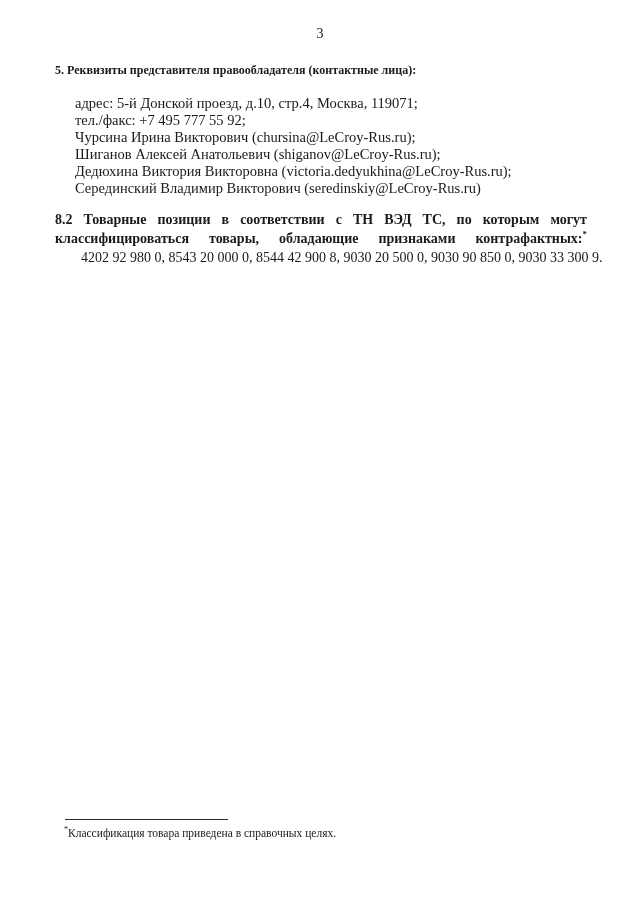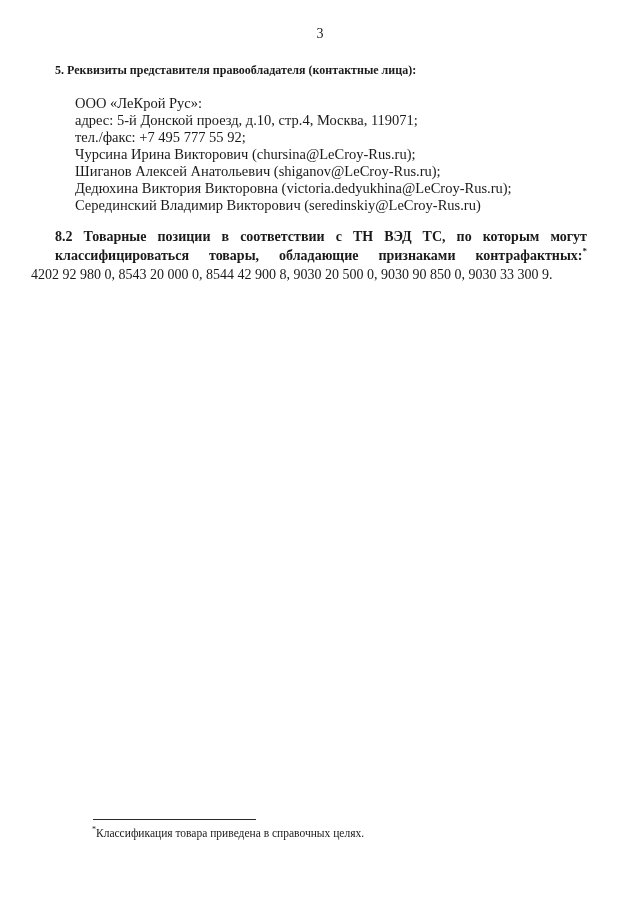--- a/index.html
+++ b/index.html
@@ -49,29 +49,29 @@
     font-weight: bold;
     text-align: justify;
     text-align-last: justify;
   }
   .para-bold sup {
     font-size: 9px;
     font-weight: bold;
     line-height: 0;
   }
   .para-codes {
-    margin-left: 31px;
+    margin-left: 81px;
     width: 532px;
     font-size: 14px;
     line-height: 19px;
     text-align: justify;
   }
   .footnote {
     position: absolute;
-    left: 92px;
+    left: 64px;
     top: 819px;
     width: 480px;
   }
   .footnote-rule {
     width: 163px;
     height: 0;
     border-top: 1px solid #2a2a2a;
     margin-left: 1px;
   }
   .footnote-text {
@@ -88,21 +88,20 @@
 </head>
 <body>
 
 <div class="page">
 
   <div class="page-number">3</div>
 
   <div class="heading heading-5">5. Реквизиты представителя правообладателя (контактные лица):</div>
 
   <div class="contacts">
-    <div>ООО «ЛеКрой Рус»:</div>
     <div>адрес: 5-й Донской проезд, д.10, стр.4, Москва, 119071;</div>
     <div>тел./факс: +7 495 777 55 92;</div>
     <div>Чурсина Ирина Викторович (chursina@LeCroy-Rus.ru);</div>
     <div>Шиганов Алексей Анатольевич (shiganov@LeCroy-Rus.ru);</div>
     <div>Дедюхина Виктория Викторовна (victoria.dedyukhina@LeCroy-Rus.ru);</div>
     <div>Серединский Владимир Викторович (seredinskiy@LeCroy-Rus.ru)</div>
   </div>
 
 
   <div class="para-bold"><span>8.2 Товарные позиции в соответствии с ТН ВЭД ТС, по которым могут классифицироваться товары, обладающие признаками контрафактных:</span><sup>*</sup></div>

